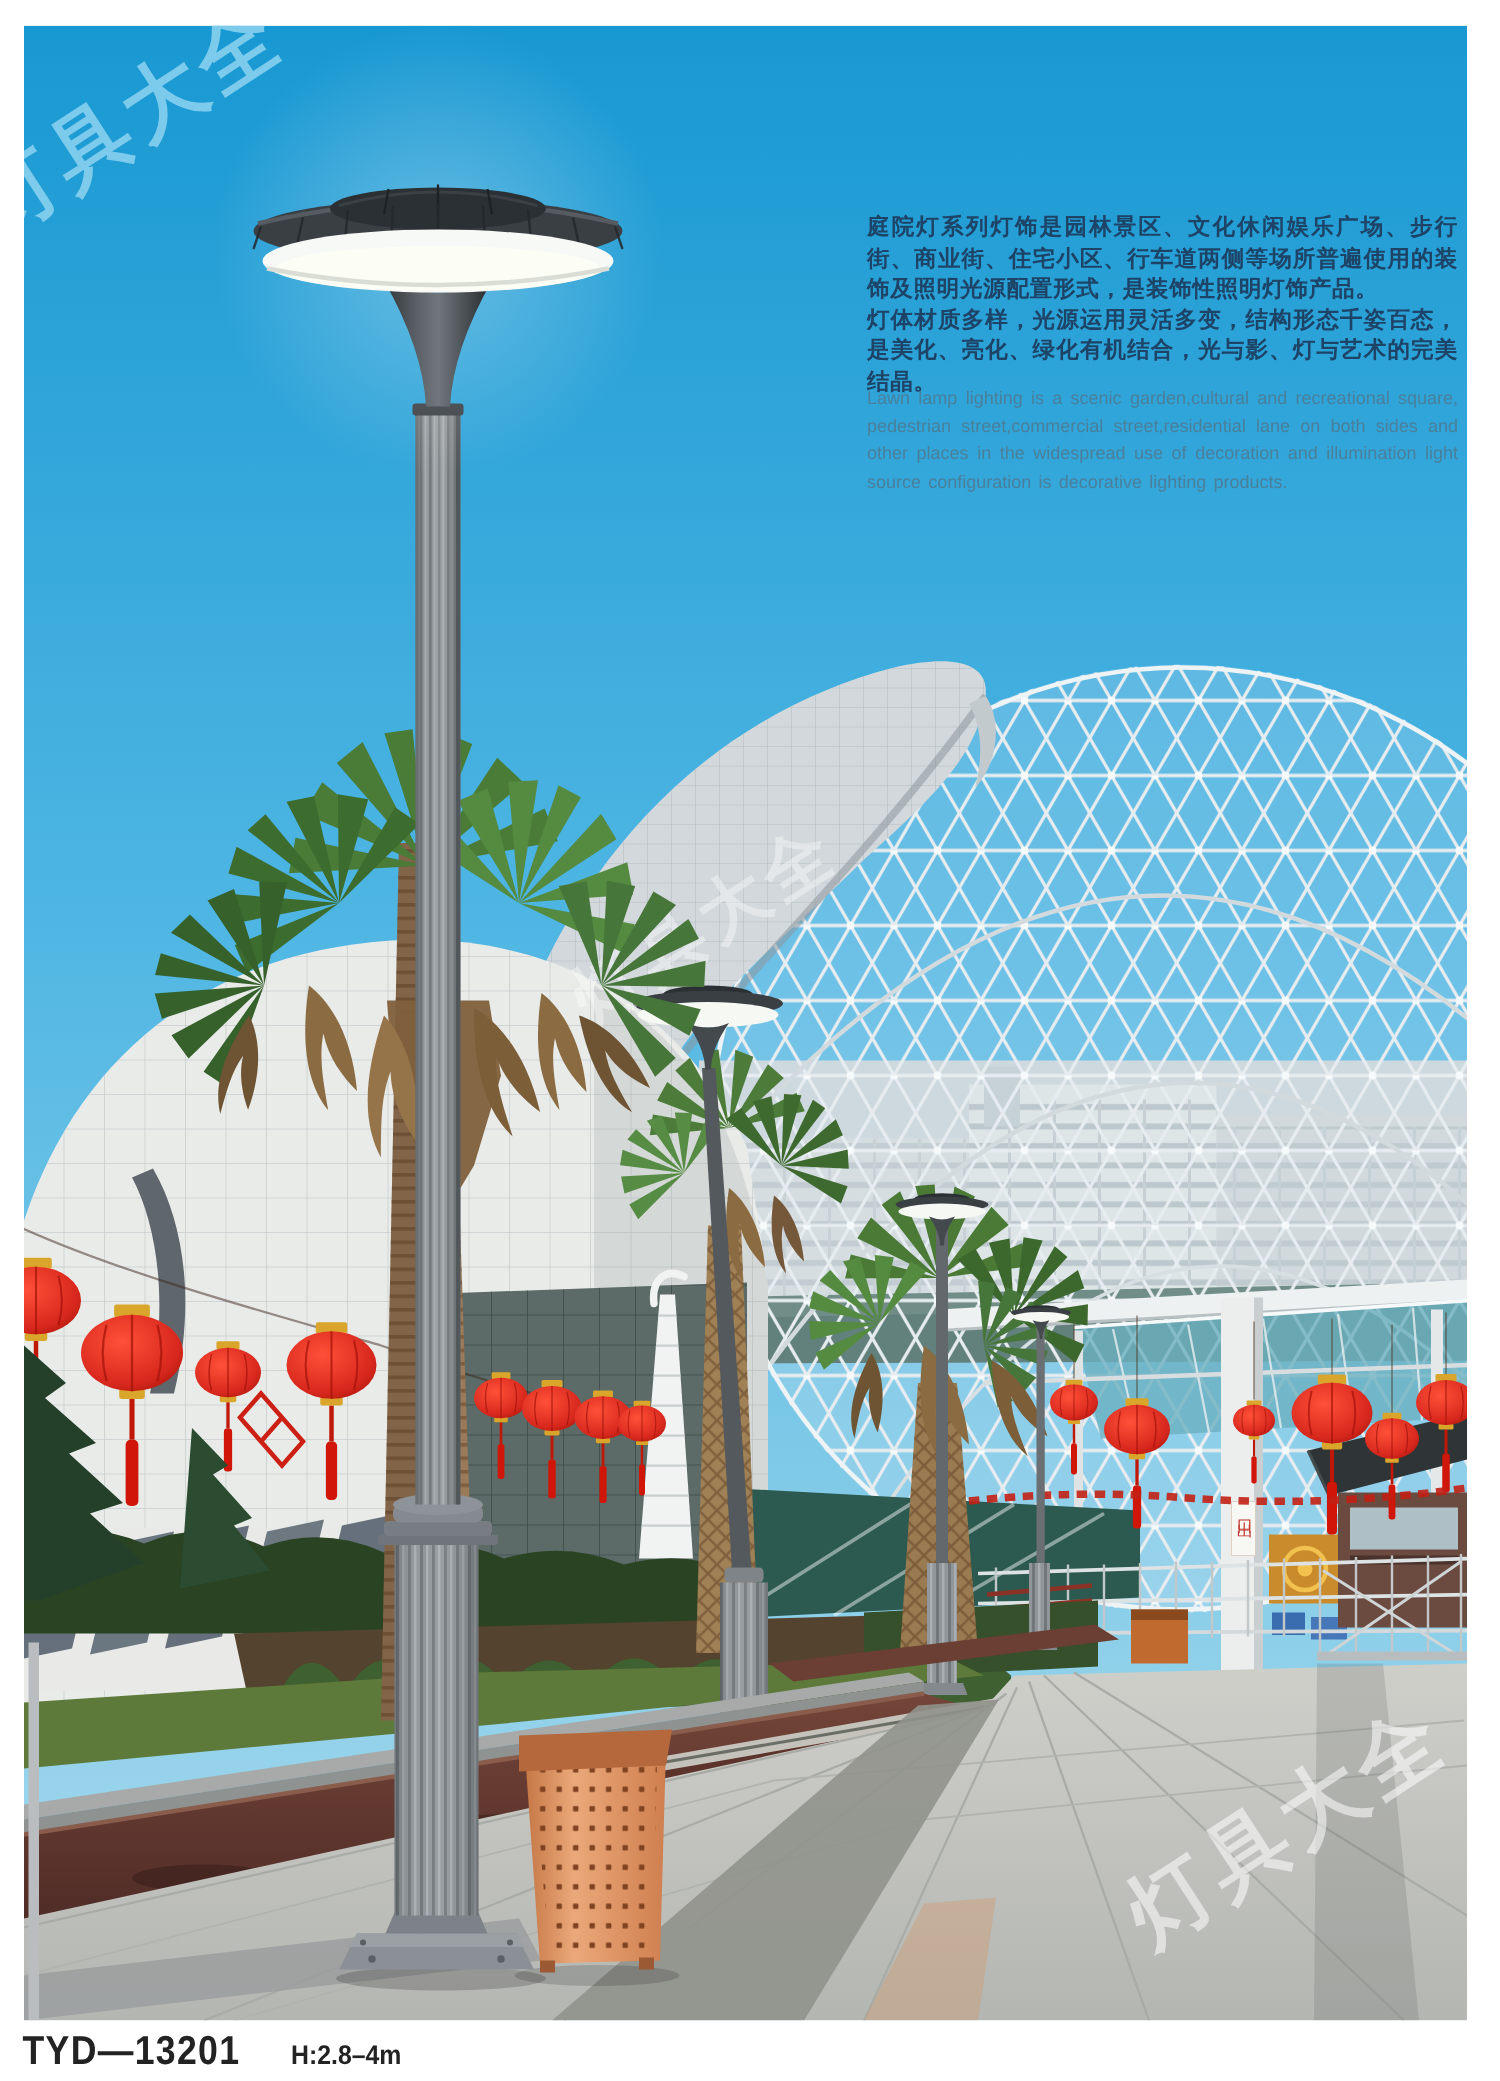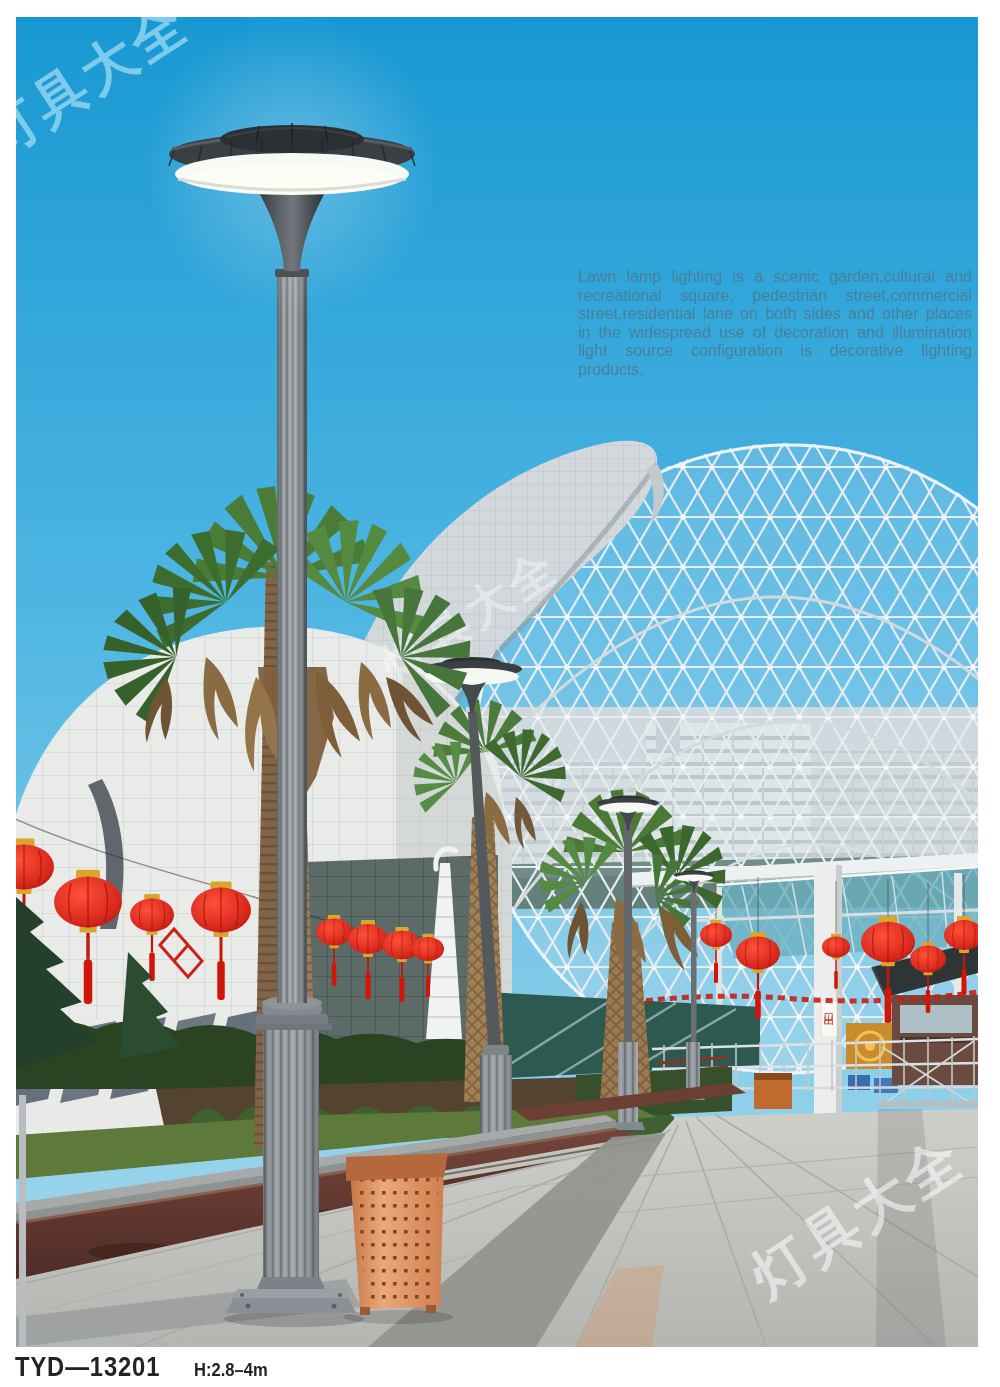--- a/index.html
+++ b/index.html
@@ -4,21 +4,21 @@
 <style>
   html,body{margin:0;padding:0;background:#ffffff;}
   .page{position:relative;width:1000px;height:1387px;background:#ffffff;
         font-family:"Liberation Sans",sans-serif;overflow:hidden;}
   .photo{position:absolute;left:16px;top:17px;width:962px;height:1330px;overflow:hidden;}
   .photo svg{display:block;width:100%;height:100%;}
   .desc{position:absolute;text-align:justify;}
   .desc p{margin:0;}
   .desc-cn{left:578px;top:142px;width:394px;font-size:15px;line-height:20.5px;
            color:#1d4366;letter-spacing:.5px;font-weight:bold;}
-  .desc-en{left:578px;top:268px;width:394px;font-size:16px;line-height:18.6px;
+  .desc-en{left:578px;top:256px;width:394px;font-size:12px;line-height:18.6px;
            color:#4a7f9b;word-spacing:1.5px;}
   .caption{position:absolute;left:15px;top:1352px;display:flex;align-items:baseline;gap:14px;color:#232323;}
   .model{display:inline-block;font-size:27px;font-weight:bold;letter-spacing:1px;
          transform:scaleX(.88);transform-origin:left bottom;}
   .hspec{display:inline-block;font-size:18px;font-weight:bold;
          transform:scaleX(.92);transform-origin:left bottom;}
   .wm{font-weight:bold;letter-spacing:4px;}
 </style>
 </head>
 <body>
@@ -420,20 +420,24 @@
           <ellipse cx="276" cy="162" rx="108" ry="15" fill="rgba(255,255,244,.6)"></ellipse>
           <path d="M162 162 Q 276 184 390 162" stroke="#d9ddd6" stroke-width="3" fill="none"></path>
         </g>
       </g>
 
       <text class="wm" transform="translate(852,1216) rotate(-33)" text-anchor="middle" font-size="56" fill="#ffffff" opacity=".55">灯具大全</text>
     </svg>
 
   </div>
 
+  <div class="desc desc-cn">
+    <p>庭院灯系列灯饰是园林景区、文化休闲娱乐广场、步行街、商业街、住宅小区、行车道两侧等场所普遍使用的装饰及照明光源配置形式，是装饰性照明灯饰产品。</p>
+    <p>灯体材质多样，光源运用灵活多变，结构形态千姿百态，是美化、亮化、绿化有机结合，光与影、灯与艺术的完美结晶。</p>
+  </div>
   <div class="desc desc-en">
     <p>Lawn lamp lighting is a scenic garden,cultural and recreational square, pedestrian street,commercial street,residential lane on both sides and other places in the widespread use of decoration and illumination light source configuration is decorative lighting products.</p>
   </div>
 
   <div class="caption">
     <span class="model">TYD—13201</span>
     <span class="hspec">H:2.8–4m</span>
   </div>
 </div>
 

